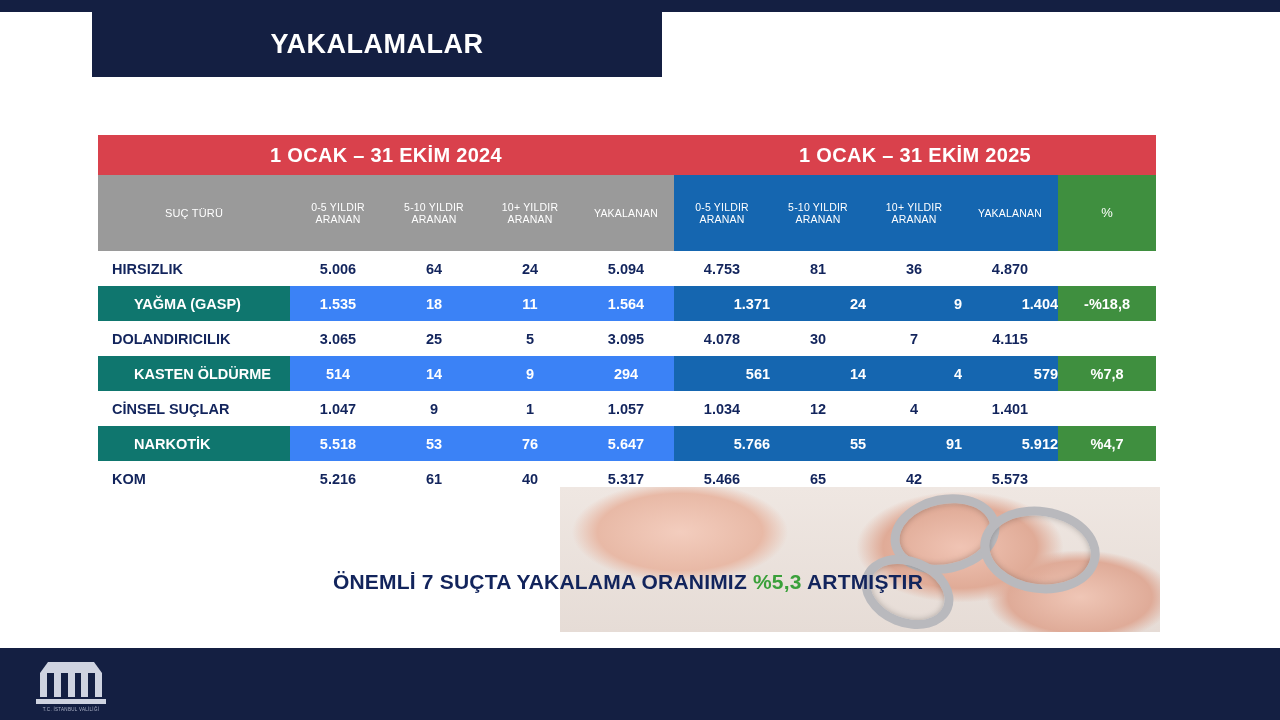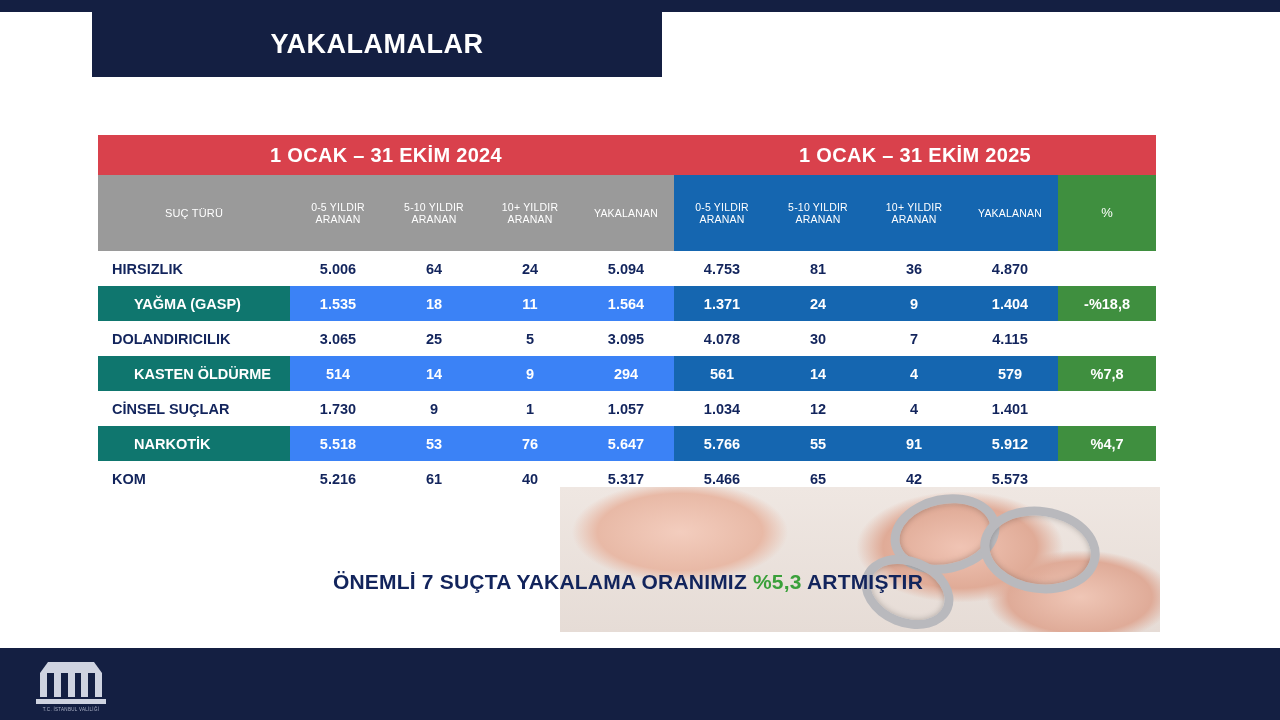--- a/index.html
+++ b/index.html
@@ -52,21 +52,21 @@
   .sub-th.crime { font-size: 11px; }
 
   tbody tr td {
     height: 35px; text-align: center; font-size: 14.5px; font-weight: bold;
     color: #12245c;
   }
   tbody tr td.crime {
     text-align: left; padding-left: 14px; font-size: 14.5px; color: #12245c;
   }
   tr.alt td { background: #3b82f6; color: #ffffff; }
-  tr.alt td.blue { background: #1566b0; color: #ffffff; }
+  tr.alt td.blue { background: #1566b0; color: #ffffff; text-align: right; }
   tr.alt td.crime { background: #0f766e; color: #ffffff; padding-left: 36px; }
   tr.norm td { background: #ffffff; }
   td.pct { background: #3f8f3f; color: #ffffff; }
   tr.alt td.pct { background: #3f8f3f; color: #ffffff; }
 
   .sep { border-left: 2px solid #ffffff; }
 
   
   .photo-band {
     position: absolute; left: 560px; top: 487px; width: 600px; height: 145px;
@@ -200,21 +200,21 @@
           <td>9</td>
           <td>294</td>
           <td class="blue sep">561</td>
           <td class="blue">14</td>
           <td class="blue">4</td>
           <td class="blue">579</td>
           <td class="pct">%7,8</td>
         </tr>
         <tr class="norm">
           <td class="crime">CİNSEL SUÇLAR</td>
-          <td>1.730</td>
+          <td>1.047</td>
           <td>9</td>
           <td>1</td>
           <td>1.057</td>
           <td class="sep">1.034</td>
           <td>12</td>
           <td>4</td>
           <td>1.401</td>
           <td class="pct">-%0,7</td>
         </tr>
         <tr class="alt">

